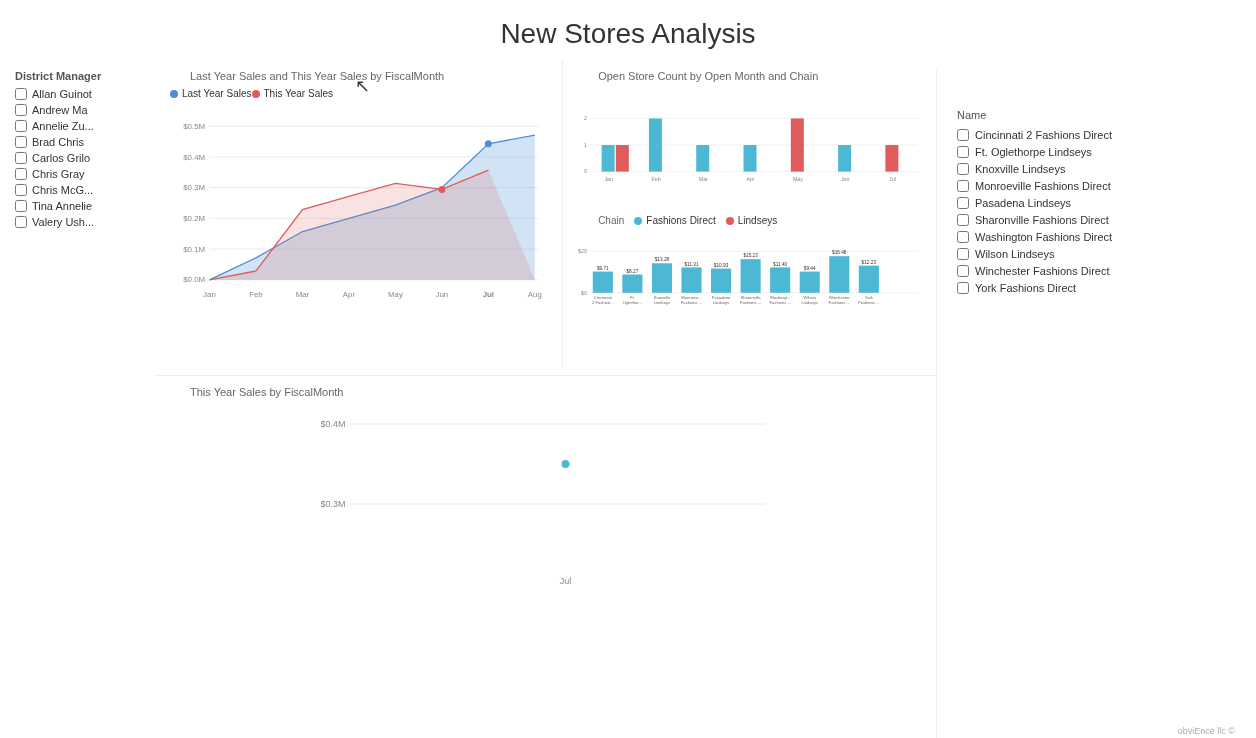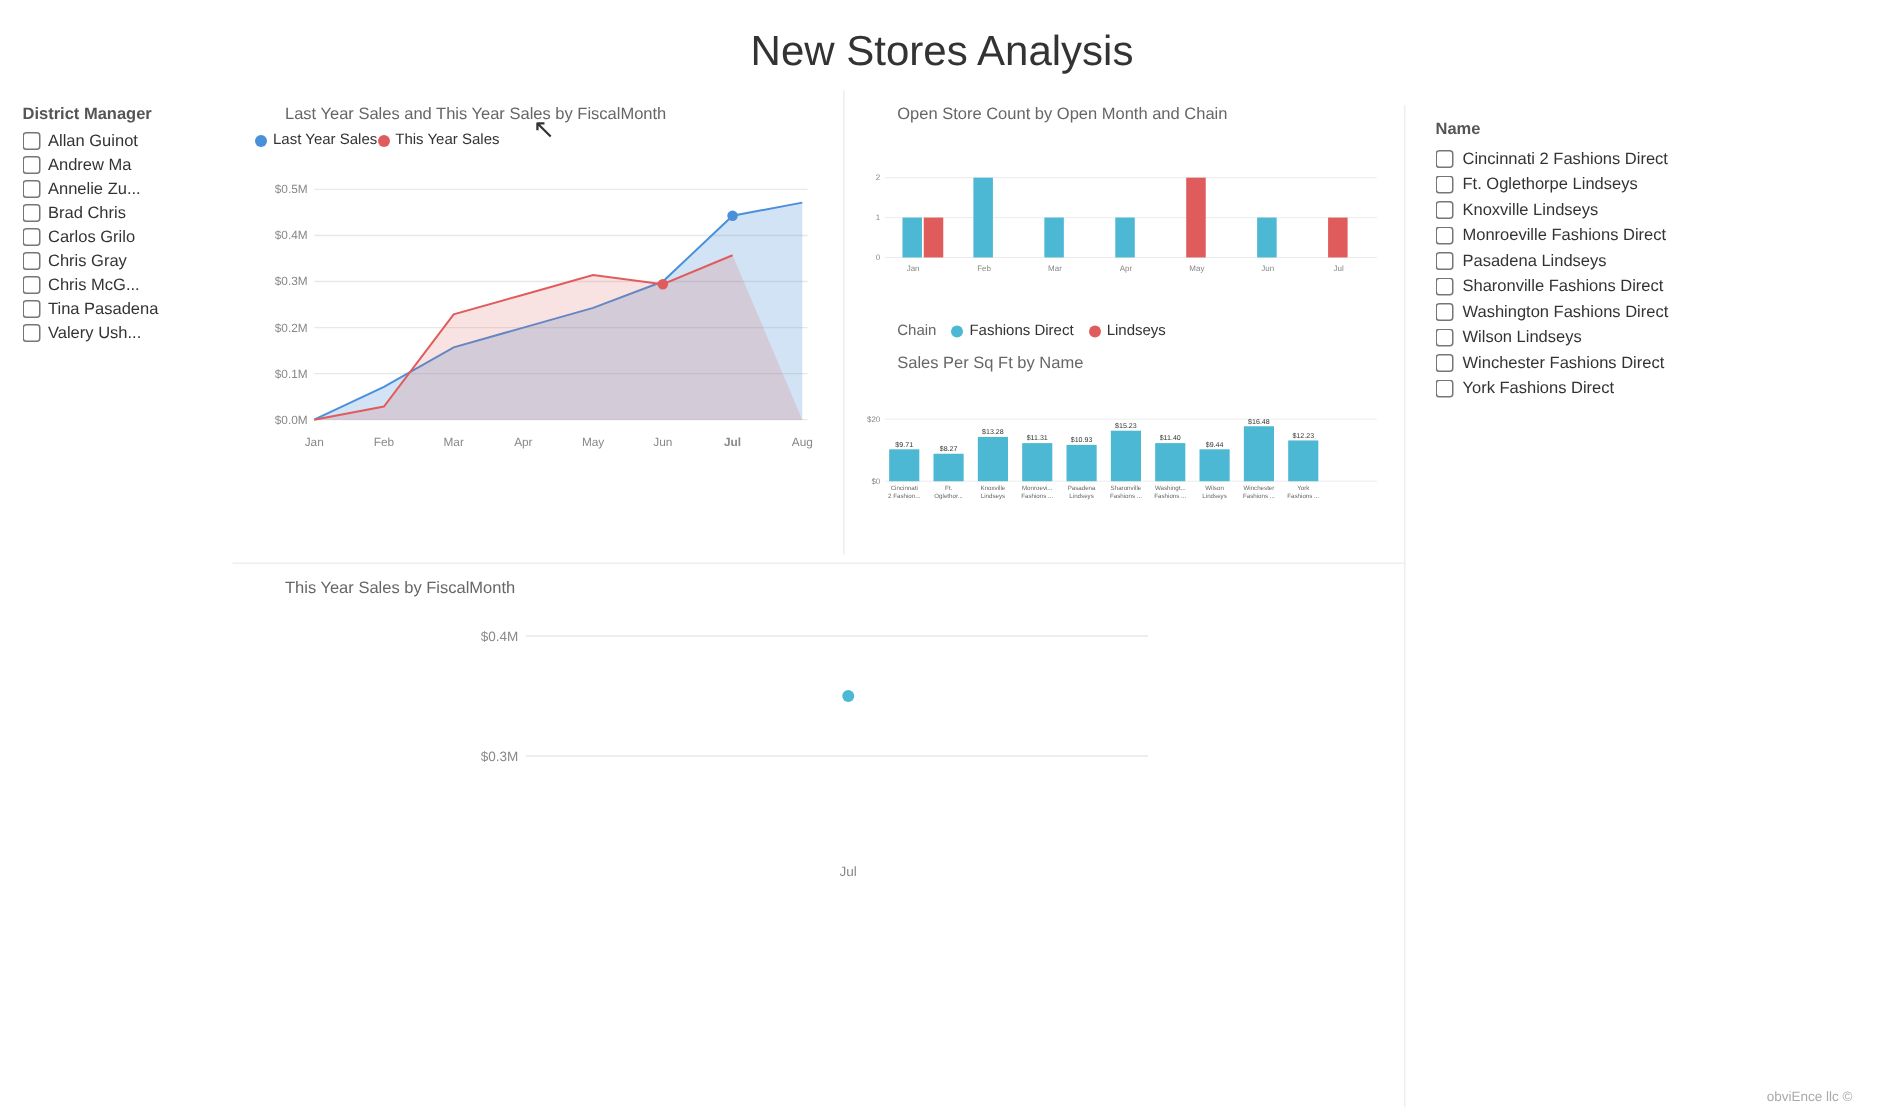--- a/index.html
+++ b/index.html
@@ -96,23 +96,24 @@
 
     
     .right-panel {
       width: 320px;
       padding: 10px 20px;
       flex-shrink: 0;
     }
 
     .name-list-title {
       font-size: 11px;
-      font-weight: 700;
+      font-weight: 400;
       color: #555;
       margin-bottom: 8px;
+      margin-top: 29px;
     }
     .name-list-item {
       display: flex;
       align-items: center;
       gap: 6px;
       margin-bottom: 5px;
       font-size: 11px;
       color: #333;
     }
     .name-list-item input[type=checkbox] {
@@ -187,21 +188,21 @@
         <div class="sidebar-item">
           <input type="checkbox" style="">
           <span>Chris Gray</span>
         </div>
         <div class="sidebar-item">
           <input type="checkbox" style="">
           <span>Chris McG...</span>
         </div>
         <div class="sidebar-item">
           <input type="checkbox" style="">
-          <span>Tina Pasadena</span>
+          <span>Tina Annelie</span>
         </div>
         <div class="sidebar-item">
           <input type="checkbox" style="">
           <span>Valery Ush...</span>
         </div>
       </div>
   </div>
 
   <div class="center-content">
     <div class="top-charts">
@@ -300,21 +301,20 @@
             <div class="legend-dot" style="background:#4db8d4;"></div>
             <span>Fashions Direct</span>
           </div>
           <div class="legend-item">
             <div class="legend-dot" style="background:#e05c5c;"></div>
             <span>Lindseys</span>
           </div>
         </div>
 
         
-        <div class="chart-title" style="margin-top:10px;">Sales Per Sq Ft by Name</div>
         <svg width="100%" height="110" viewBox="0 0 580 110">
 
           <line x1="20" y1="5" x2="575" y2="5" stroke="#e8e8e8" stroke-width="1"></line>
           <line x1="20" y1="75" x2="575" y2="75" stroke="#e8e8e8" stroke-width="1"></line>
 
           <text x="15" y="8" text-anchor="end" font-size="9" fill="#888">$20</text>
           <text x="15" y="78" text-anchor="end" font-size="9" fill="#888">$0</text>
 
           <rect x="25" y="39" width="34" height="36" fill="#4db8d4"></rect>
           <text x="42" y="36" text-anchor="middle" font-size="8" fill="#333">$9.71</text>

